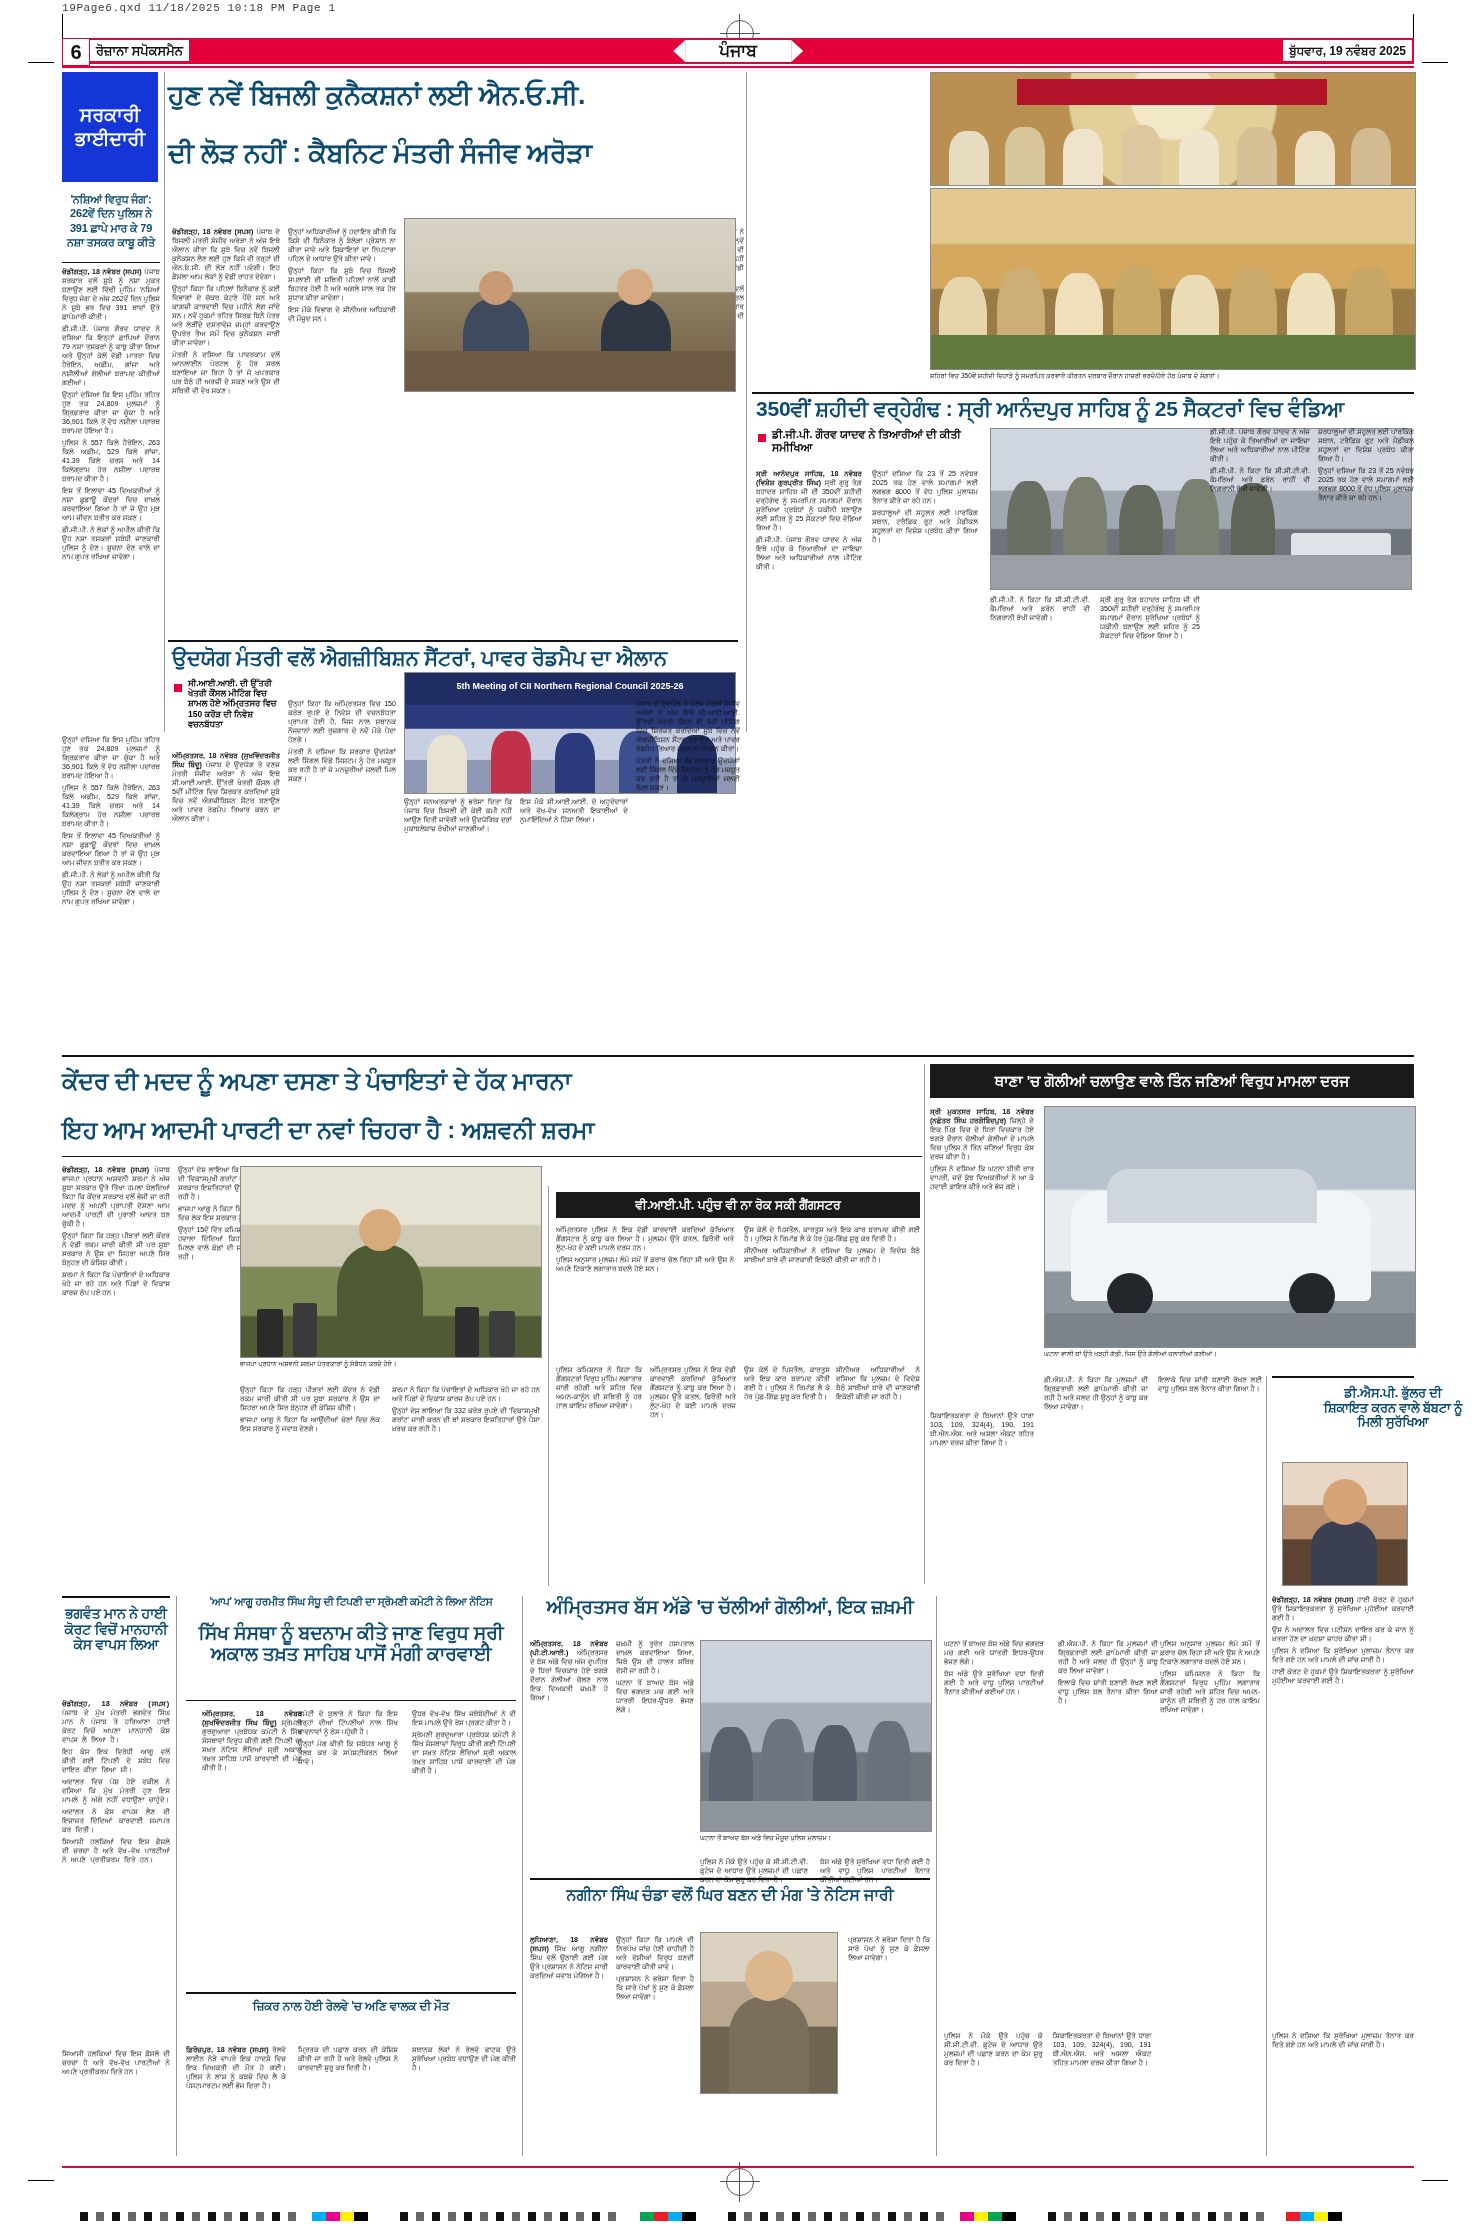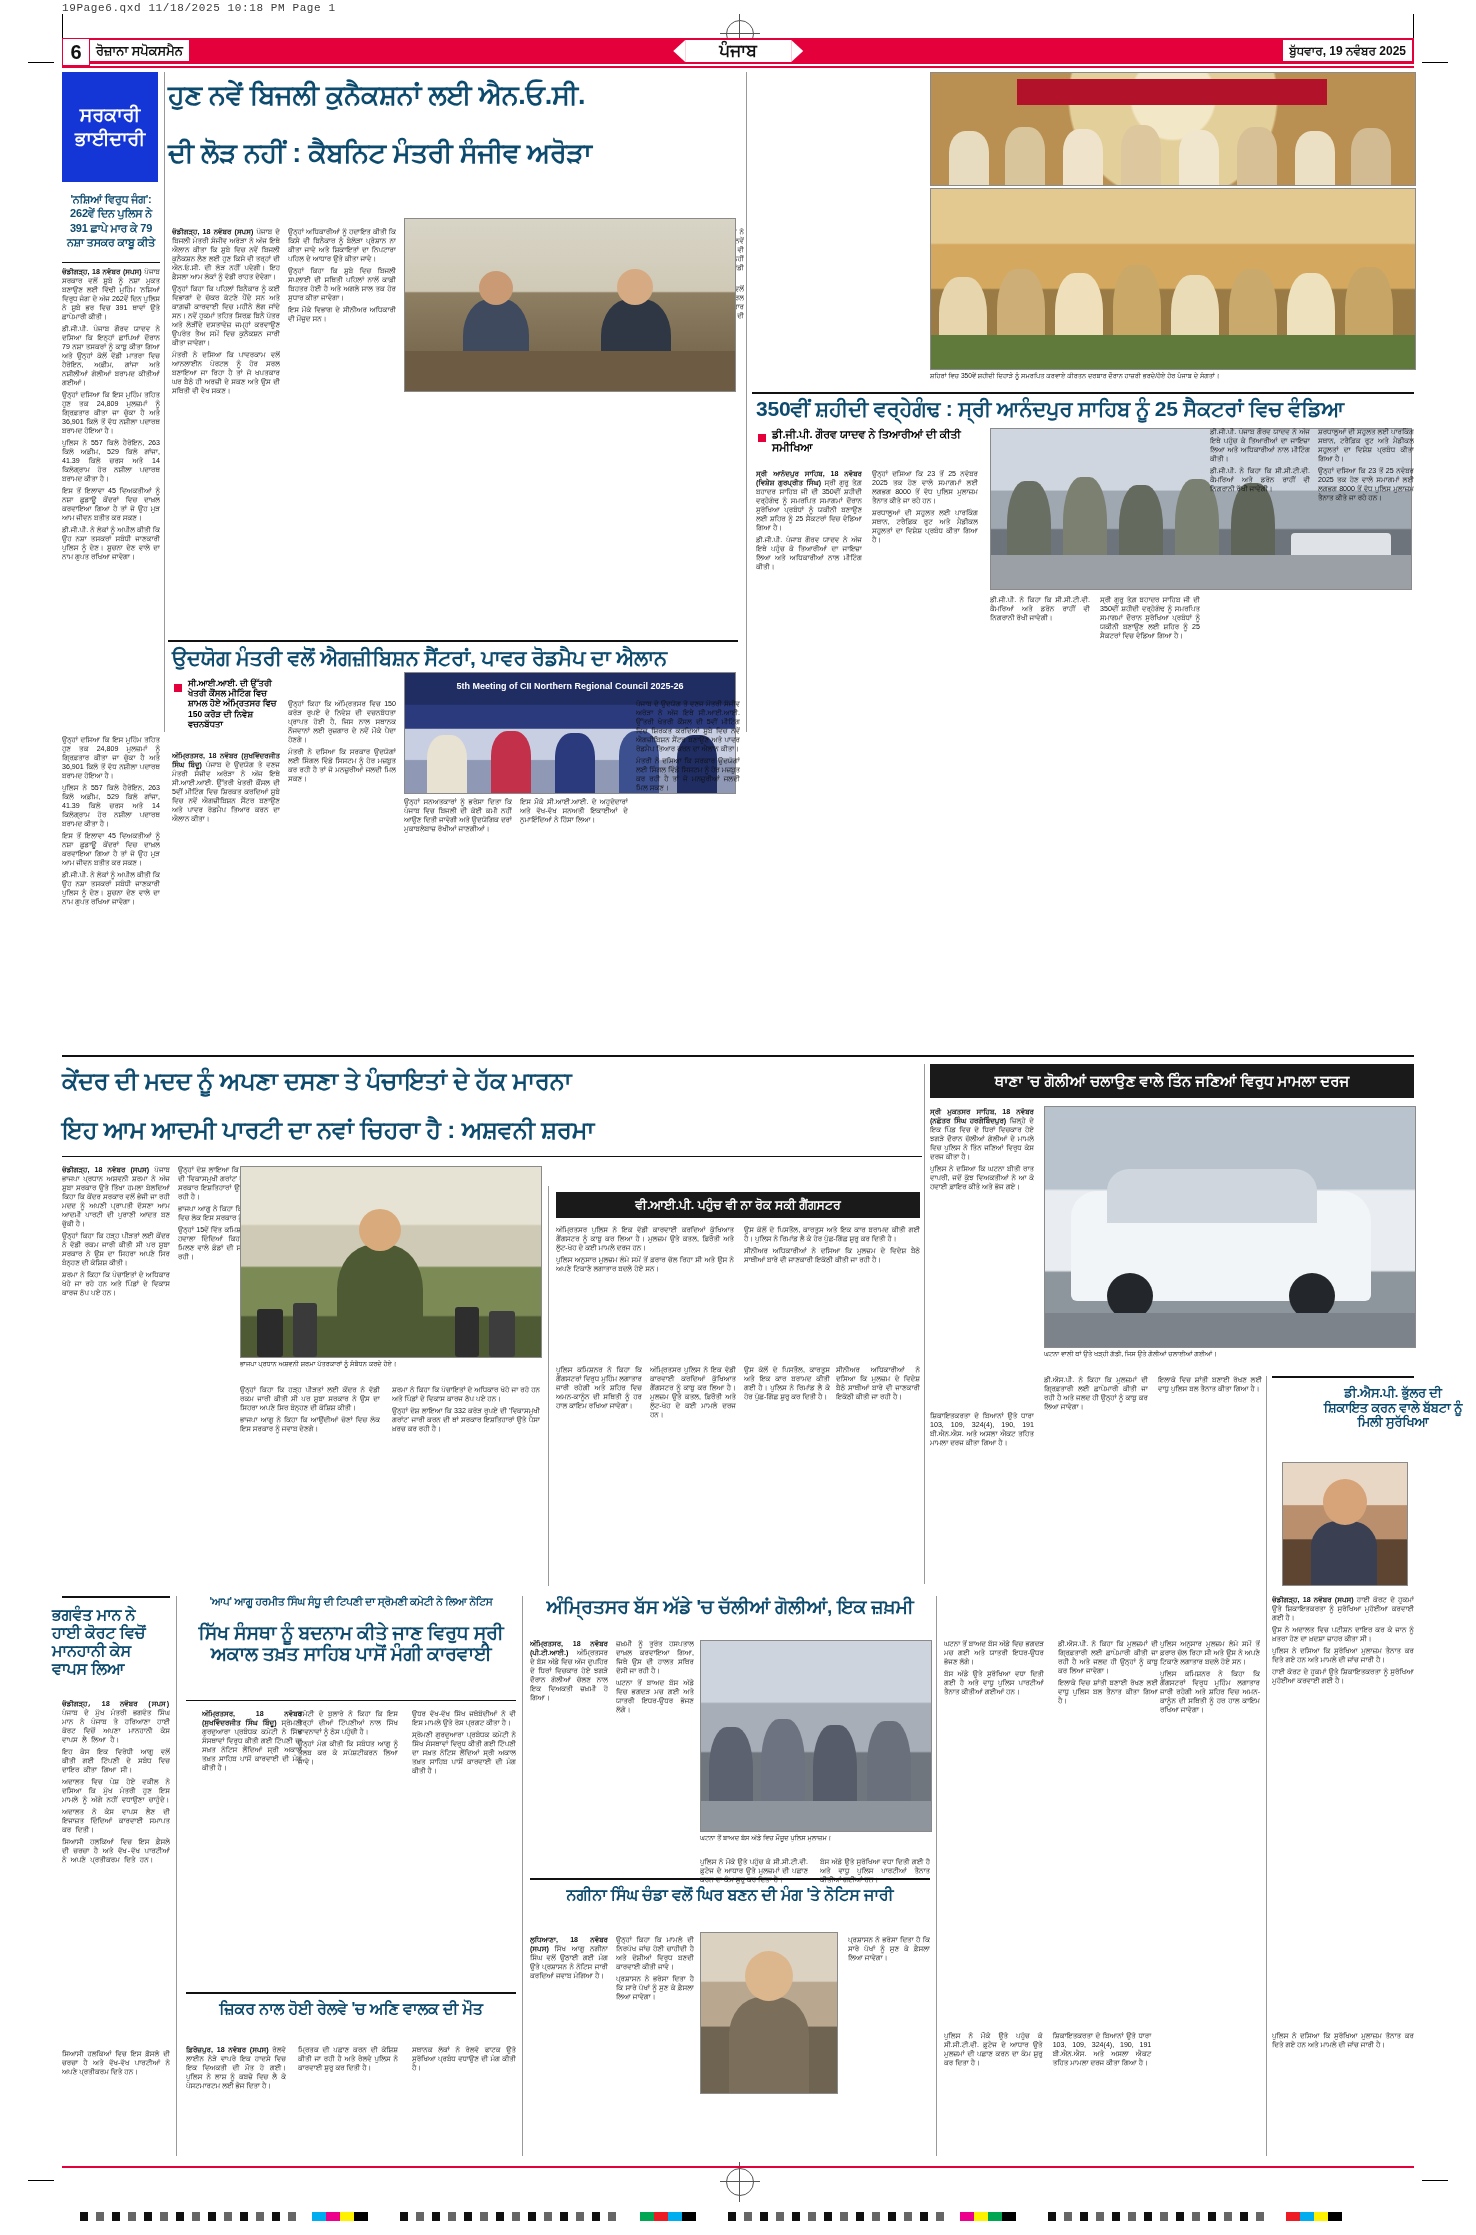--- a/index.html
+++ b/index.html
@@ -380,21 +380,21 @@
     </div>
   </div>
   <div class="col" style="left:1272px;top:1596px;width:142px;height:420px;">
     <p><span class="dateline">ਚੰਡੀਗੜ੍ਹ, 18 ਨਵੰਬਰ (ਸਪਸ)</span> <span>ਹਾਈ ਕੋਰਟ ਦੇ ਹੁਕਮਾਂ ਉਤੇ ਸ਼ਿਕਾਇਤਕਰਤਾ ਨੂੰ ਸੁਰੱਖਿਆ ਮੁਹੱਈਆ ਕਰਵਾਈ ਗਈ ਹੈ।</span></p>
     <p>ਉਸ ਨੇ ਅਦਾਲਤ ਵਿਚ ਪਟੀਸ਼ਨ ਦਾਇਰ ਕਰ ਕੇ ਜਾਨ ਨੂੰ ਖ਼ਤਰਾ ਹੋਣ ਦਾ ਖ਼ਦਸ਼ਾ ਜ਼ਾਹਰ ਕੀਤਾ ਸੀ।</p>
     <p>ਪੁਲਿਸ ਨੇ ਦਸਿਆ ਕਿ ਸੁਰੱਖਿਆ ਮੁਲਾਜ਼ਮ ਤੈਨਾਤ ਕਰ ਦਿਤੇ ਗਏ ਹਨ ਅਤੇ ਮਾਮਲੇ ਦੀ ਜਾਂਚ ਜਾਰੀ ਹੈ।</p>
     <p>ਹਾਈ ਕੋਰਟ ਦੇ ਹੁਕਮਾਂ ਉਤੇ ਸ਼ਿਕਾਇਤਕਰਤਾ ਨੂੰ ਸੁਰੱਖਿਆ ਮੁਹੱਈਆ ਕਰਵਾਈ ਗਈ ਹੈ।</p>
   </div>
 
   <div class="rule-h" style="left:62px;top:1596px;width:108px;height:2px;"></div>
-  <div class="hl sm" style="left:52px;top:1606px;width:108px;font-size:16px;">ਭਗਵੰਤ ਮਾਨ ਨੇ ਹਾਈ ਕੋਰਟ ਵਿਚੋਂ ਮਾਨਹਾਨੀ ਕੇਸ ਵਾਪਸ ਲਿਆ</div>
+  <div class="hl sm" style="left:62px;top:1606px;width:108px;font-size:14px;text-align:center;">ਭਗਵੰਤ ਮਾਨ ਨੇ ਹਾਈ ਕੋਰਟ ਵਿਚੋਂ ਮਾਨਹਾਨੀ ਕੇਸ ਵਾਪਸ ਲਿਆ</div>
   <div class="col" style="left:62px;top:1700px;width:108px;height:420px;font-family:Liberation Mono, monospace;">
     <p><span class="dateline">ਚੰਡੀਗੜ੍ਹ, 18 ਨਵੰਬਰ (ਸਪਸ)</span> <span>ਪੰਜਾਬ ਦੇ ਮੁੱਖ ਮੰਤਰੀ ਭਗਵੰਤ ਸਿੰਘ ਮਾਨ ਨੇ ਪੰਜਾਬ ਤੇ ਹਰਿਆਣਾ ਹਾਈ ਕੋਰਟ ਵਿਚੋਂ ਅਪਣਾ ਮਾਨਹਾਨੀ ਕੇਸ ਵਾਪਸ ਲੈ ਲਿਆ ਹੈ।</span></p>
     <p>ਇਹ ਕੇਸ ਇਕ ਵਿਰੋਧੀ ਆਗੂ ਵਲੋਂ ਕੀਤੀ ਗਈ ਟਿੱਪਣੀ ਦੇ ਸਬੰਧ ਵਿਚ ਦਾਇਰ ਕੀਤਾ ਗਿਆ ਸੀ।</p>
     <p>ਅਦਾਲਤ ਵਿਚ ਪੇਸ਼ ਹੋਏ ਵਕੀਲ ਨੇ ਦਸਿਆ ਕਿ ਮੁੱਖ ਮੰਤਰੀ ਹੁਣ ਇਸ ਮਾਮਲੇ ਨੂੰ ਅੱਗੇ ਨਹੀਂ ਵਧਾਉਣਾ ਚਾਹੁੰਦੇ।</p>
     <p>ਅਦਾਲਤ ਨੇ ਕੇਸ ਵਾਪਸ ਲੈਣ ਦੀ ਇਜਾਜ਼ਤ ਦਿੰਦਿਆਂ ਕਾਰਵਾਈ ਸਮਾਪਤ ਕਰ ਦਿਤੀ।</p>
     <p>ਸਿਆਸੀ ਹਲਕਿਆਂ ਵਿਚ ਇਸ ਫ਼ੈਸਲੇ ਦੀ ਚਰਚਾ ਹੈ ਅਤੇ ਵੱਖ-ਵੱਖ ਪਾਰਟੀਆਂ ਨੇ ਅਪਣੇ ਪ੍ਰਤੀਕਰਮ ਦਿਤੇ ਹਨ।</p>
   </div>
 
   <div class="hl sm" style="left:186px;top:1596px;width:330px;font-size:10.5px;text-align:center;">'ਆਪ' ਆਗੂ ਹਰਮੀਤ ਸਿੰਘ ਸੰਧੂ ਦੀ ਟਿਪਣੀ ਦਾ ਸ੍ਰੋਮਣੀ ਕਮੇਟੀ ਨੇ ਲਿਆ ਨੋਟਿਸ</div>
   <div class="hl lg" style="left:186px;top:1622px;width:330px;font-size:19px;text-align:center;">ਸਿੱਖ ਸੰਸਥਾ ਨੂੰ ਬਦਨਾਮ ਕੀਤੇ ਜਾਣ ਵਿਰੁਧ ਸ੍ਰੀ ਅਕਾਲ ਤਖ਼ਤ ਸਾਹਿਬ ਪਾਸੋਂ ਮੰਗੀ ਕਾਰਵਾਈ</div>
@@ -462,21 +462,21 @@
   </div>
   <div class="col" style="left:616px;top:1936px;width:78px;height:180px;">
     <p>ਉਨ੍ਹਾਂ ਕਿਹਾ ਕਿ ਮਾਮਲੇ ਦੀ ਨਿਰਪੱਖ ਜਾਂਚ ਹੋਣੀ ਚਾਹੀਦੀ ਹੈ ਅਤੇ ਦੋਸ਼ੀਆਂ ਵਿਰੁਧ ਬਣਦੀ ਕਾਰਵਾਈ ਕੀਤੀ ਜਾਵੇ।</p>
     <p>ਪ੍ਰਸ਼ਾਸਨ ਨੇ ਭਰੋਸਾ ਦਿਤਾ ਹੈ ਕਿ ਸਾਰੇ ਪੱਖਾਂ ਨੂੰ ਸੁਣ ਕੇ ਫ਼ੈਸਲਾ ਲਿਆ ਜਾਵੇਗਾ।</p>
   </div>
   <div class="col" style="left:848px;top:1936px;width:82px;height:180px;">
     <p>ਪ੍ਰਸ਼ਾਸਨ ਨੇ ਭਰੋਸਾ ਦਿਤਾ ਹੈ ਕਿ ਸਾਰੇ ਪੱਖਾਂ ਨੂੰ ਸੁਣ ਕੇ ਫ਼ੈਸਲਾ ਲਿਆ ਜਾਵੇਗਾ।</p>
   </div>
 
   <div class="rule-h" style="left:186px;top:1992px;width:330px;height:2px;"></div>
-  <div class="hl md" style="left:186px;top:2000px;width:330px;text-align:center;font-size:16px;">ਜ਼ਿਕਰ ਨਾਲ ਹੋਈ ਰੇਲਵੇ 'ਚ ਅਣਿ ਵਾਲਕ ਦੀ ਮੌਤ</div>
+  <div class="hl md" style="left:186px;top:2000px;width:330px;text-align:center;font-size:12px;">ਜ਼ਿਕਰ ਨਾਲ ਹੋਈ ਰੇਲਵੇ 'ਚ ਅਣਿ ਵਾਲਕ ਦੀ ਮੌਤ</div>
   <div class="col" style="left:186px;top:2046px;width:100px;height:110px;">
     <p><span class="dateline">ਫ਼ਿਰੋਜ਼ਪੁਰ, 18 ਨਵੰਬਰ (ਸਪਸ)</span> <span>ਰੇਲਵੇ ਲਾਈਨ ਨੇੜੇ ਵਾਪਰੇ ਇਕ ਹਾਦਸੇ ਵਿਚ ਇਕ ਵਿਅਕਤੀ ਦੀ ਮੌਤ ਹੋ ਗਈ। ਪੁਲਿਸ ਨੇ ਲਾਸ਼ ਨੂੰ ਕਬਜ਼ੇ ਵਿਚ ਲੈ ਕੇ ਪੋਸਟਮਾਰਟਮ ਲਈ ਭੇਜ ਦਿਤਾ ਹੈ।</span></p>
   </div>
   <div class="col" style="left:298px;top:2046px;width:100px;height:110px;">
     <p>ਮ੍ਰਿਤਕ ਦੀ ਪਛਾਣ ਕਰਨ ਦੀ ਕੋਸ਼ਿਸ਼ ਕੀਤੀ ਜਾ ਰਹੀ ਹੈ ਅਤੇ ਰੇਲਵੇ ਪੁਲਿਸ ਨੇ ਕਾਰਵਾਈ ਸ਼ੁਰੂ ਕਰ ਦਿਤੀ ਹੈ।</p>
   </div>
   <div class="col" style="left:412px;top:2046px;width:104px;height:110px;">
     <p>ਸਥਾਨਕ ਲੋਕਾਂ ਨੇ ਰੇਲਵੇ ਫਾਟਕ ਉਤੇ ਸੁਰੱਖਿਆ ਪ੍ਰਬੰਧ ਵਧਾਉਣ ਦੀ ਮੰਗ ਕੀਤੀ ਹੈ।</p>
   </div>
 

